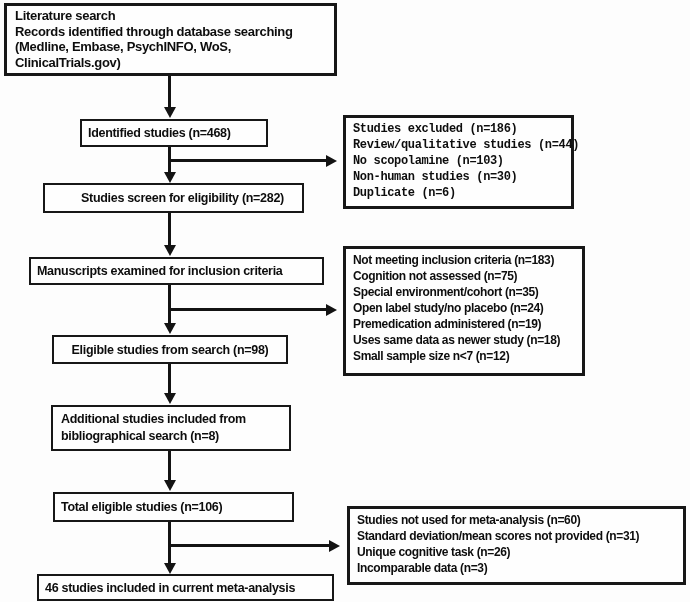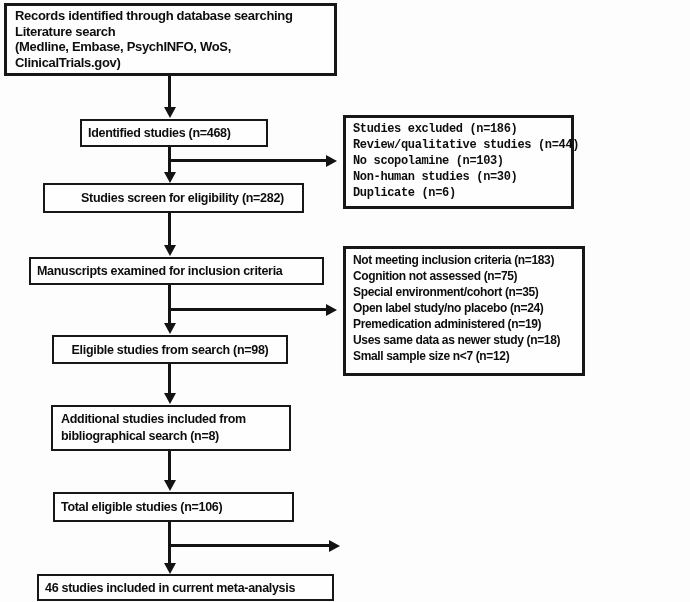--- a/index.html
+++ b/index.html
@@ -23,22 +23,22 @@
   .lineH{position:absolute;height:3px;background:#131313;}
   .headD{position:absolute;width:0;height:0;border-left:6px solid transparent;border-right:6px solid transparent;border-top:11px solid #131313;}
   .headR{position:absolute;width:0;height:0;border-top:6px solid transparent;border-bottom:6px solid transparent;border-left:11px solid #131313;}
 </style>
 </head>
 <body>
 
 <div id="canvas">
 
   <div class="box multi top" style="left:4px;top:3px;width:333px;height:73px;">
+    <div class="row">Literature search</div>
     <div class="row">Records identified through database searching</div>
-    <div class="row">Literature search</div>
     <div class="row">(Medline, Embase, PsychINFO, WoS,</div>
     <div class="row">ClinicalTrials.gov)</div>
   </div>
 
   <div class="lineV" style="left:168px;top:76px;height:32px;"></div>
   <div class="headD" style="left:164px;top:107px;"></div>
 
   <div class="box" style="left:80px;top:119px;width:188px;height:28px;">
     <span>Identified studies (n=468)</span>
   </div>
@@ -99,18 +99,24 @@
 
   <div class="box" style="left:53px;top:492px;width:241px;height:30px;">
     <span>Total eligible studies (n=106)</span>
   </div>
 
   <div class="lineV" style="left:168px;top:522px;height:42px;"></div>
   <div class="headD" style="left:164px;top:563px;"></div>
   <div class="lineH" style="left:170px;top:544px;width:160px;"></div>
   <div class="headR" style="left:329px;top:540px;"></div>
 
+  <div class="box multi side" style="left:347px;top:506px;width:339px;height:79px;">
+    <div class="row">Studies not used for meta-analysis (n=60)</div>
+    <div class="row">Standard deviation/mean scores not provided (n=31)</div>
+    <div class="row">Unique cognitive task (n=26)</div>
+    <div class="row">Incomparable data (n=3)</div>
+  </div>
 
   <div class="box" style="left:37px;top:574px;width:297px;height:27px;">
     <span>46 studies included in current meta-analysis</span>
   </div>
 
 </div>
 
 </body></html>

